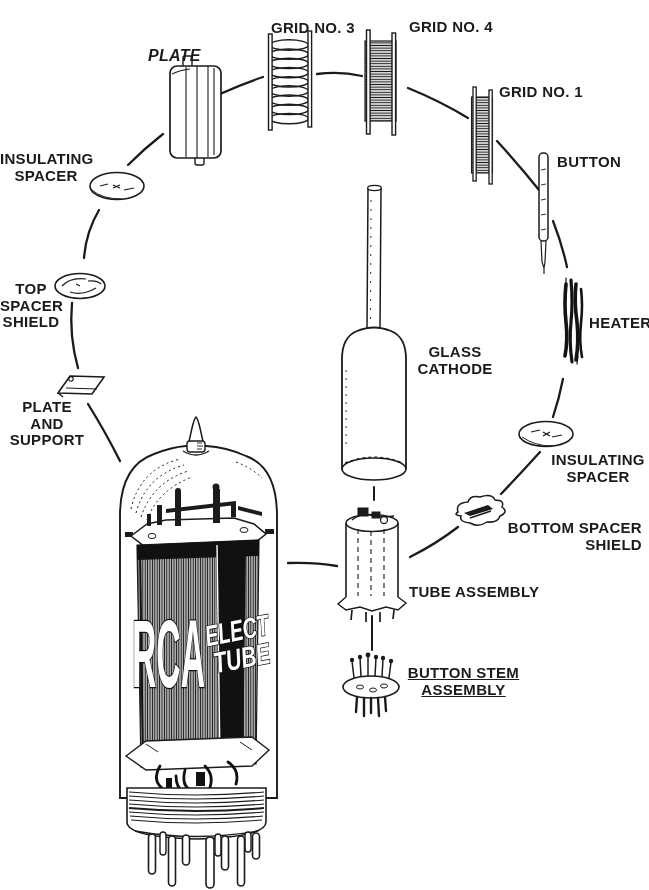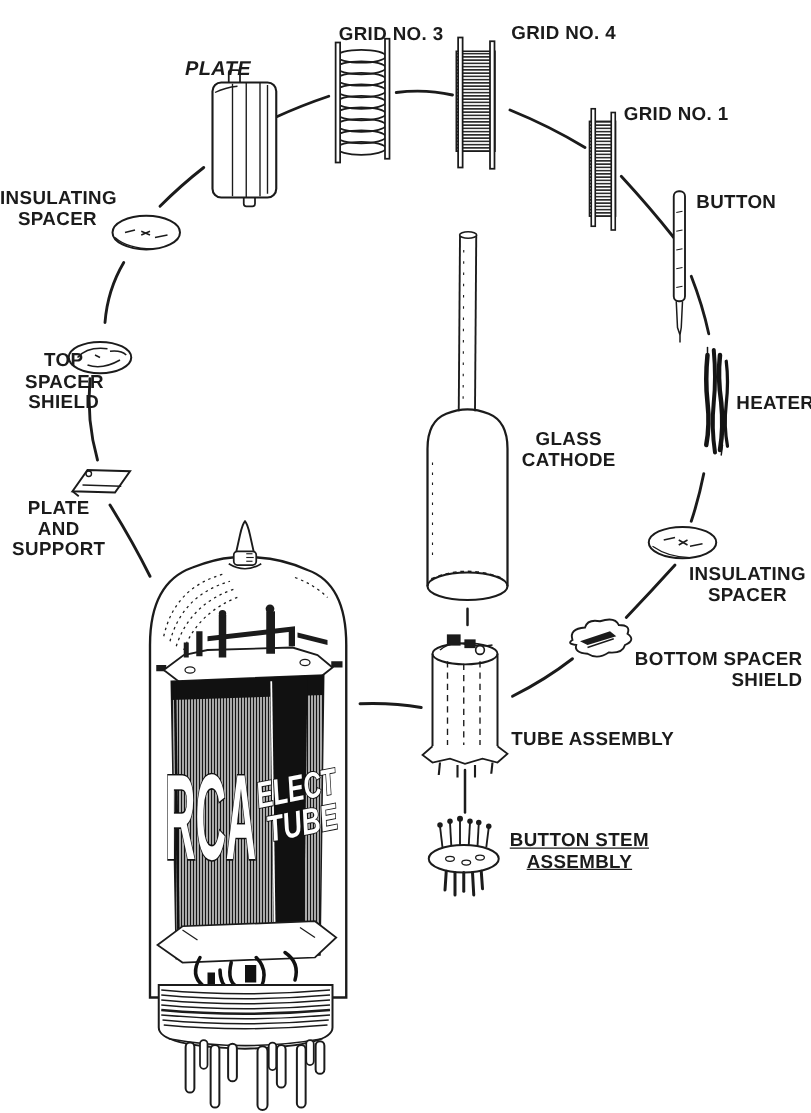--- a/index.html
+++ b/index.html
@@ -10,21 +10,21 @@
        letter-spacing:.3px;color:#1b1b1b;white-space:pre-line;}
   .c{text-align:center;}
   .it{font-style:italic;font-size:16px;}
   
   .p-grid3{left:243px;top:20px;margin-left:28px;}
   .p-grid2{left:409px;top:19px;}
   .p-plate{left:112px;top:48px;margin-left:36px;}
   .p-grid1{left:499px;top:84px;}
   .p-cathode{left:557px;top:154px;}
   .p-insL{left:0px;top:151px;width:92px;}
-  .p-topshield{left:0px;top:281px;width:62px;padding-left:20px;}
+  .p-topshield{left:0px;top:281px;width:62px;}
   .p-getter{left:0px;top:399px;width:94px;}
   .p-heater{left:589px;top:315px;}
   .p-envelope{left:408px;top:344px;width:94px;}
   .p-insR{left:548px;top:452px;width:100px;}
   .p-botshield{left:496px;top:520px;width:146px;text-align:right;}
   .p-cage{left:409px;top:584px;}
   .p-button{left:406px;top:665px;width:115px;text-decoration:underline;}
 </style>
 </head>
 <body>

